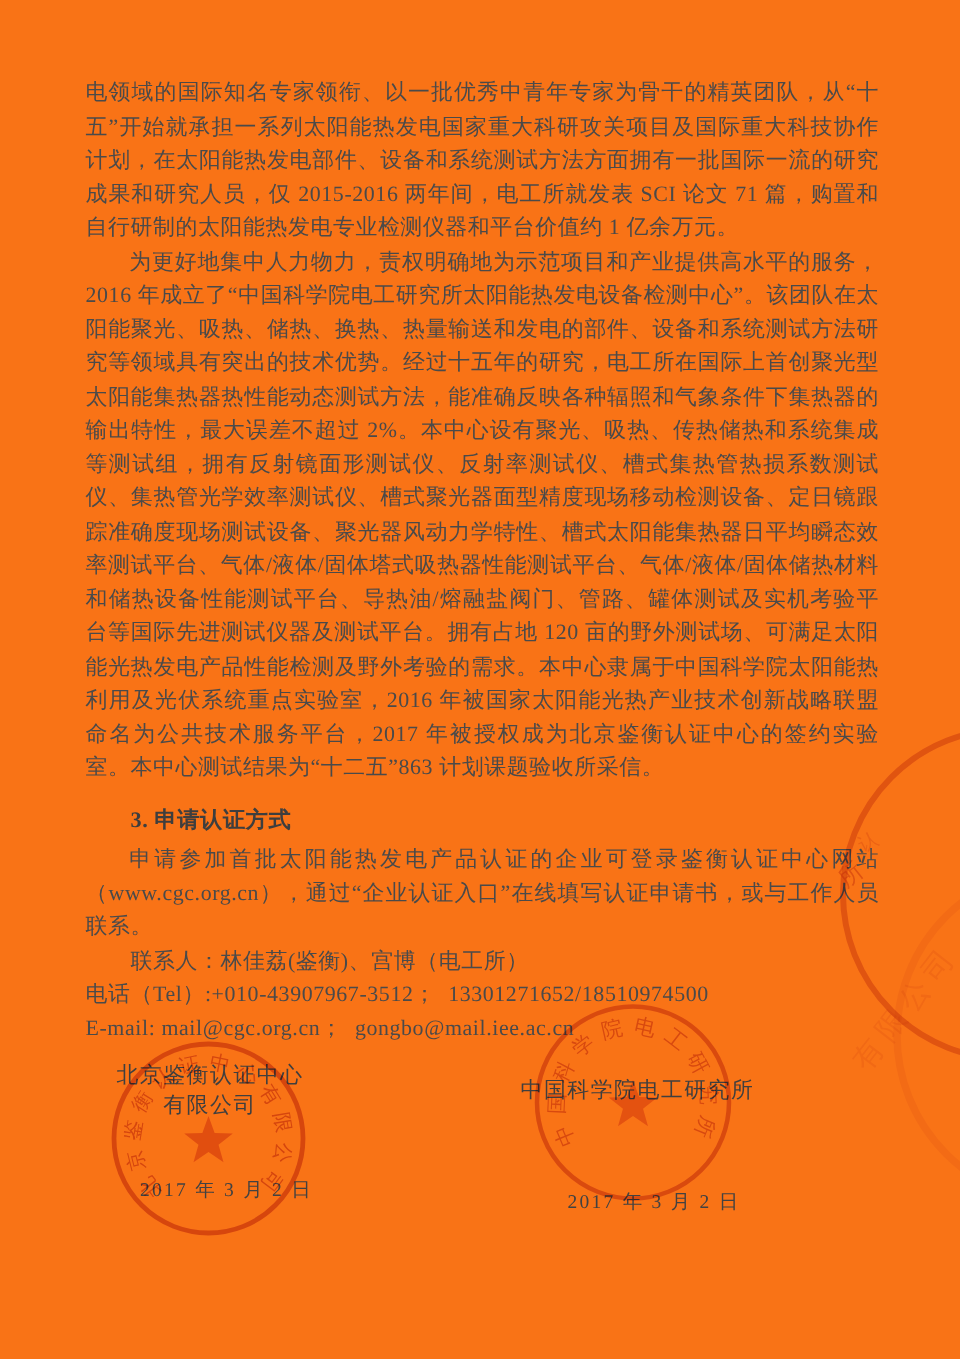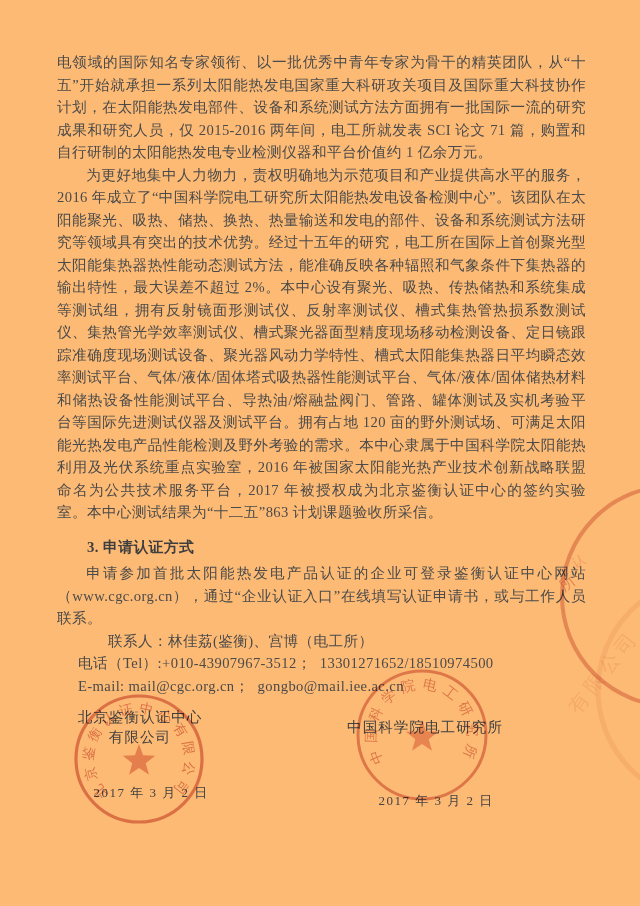--- a/index.html
+++ b/index.html
@@ -5,21 +5,21 @@
   * { margin: 0; padding: 0; box-sizing: border-box; }
   html, body { width: 640px; background: #ffffff; }
   body {
     font-family: "Liberation Serif", "DejaVu Serif", serif;
     position: relative;
   }
   .page {
     position: relative;
     width: 640px;
     height: 906px;
-    background: #fdba74;
+    background: #f97316;
     overflow: hidden;
   }
   .body-text {
     position: absolute;
     left: 57px;
     top: 51px;
     width: 529px;
     color: #4a4a4a;
     font-size: 14.6px;
     line-height: 22.5px;
@@ -33,21 +33,20 @@
     font-weight: bold;
     color: #3e3e3e;
     padding-left: 30px;
     margin-top: 12px;
     margin-bottom: 4px;
     text-align: left;
   }
   .contact {
     text-align: left;
     white-space: pre-wrap;
-    margin-left: 21px;
   }
   .contact-person { padding-left: 30px; }
   .signatures {
     position: absolute;
     left: 0; top: 695px;
     width: 540px; height: 211px;
   }
   .sig-block { position: absolute; text-align: center; color: #3f3f3f; }
   .sig-left  { left: 50px;  top: 0; width: 180px; }
   .sig-right { left: 340px; top: 0; width: 170px; }

